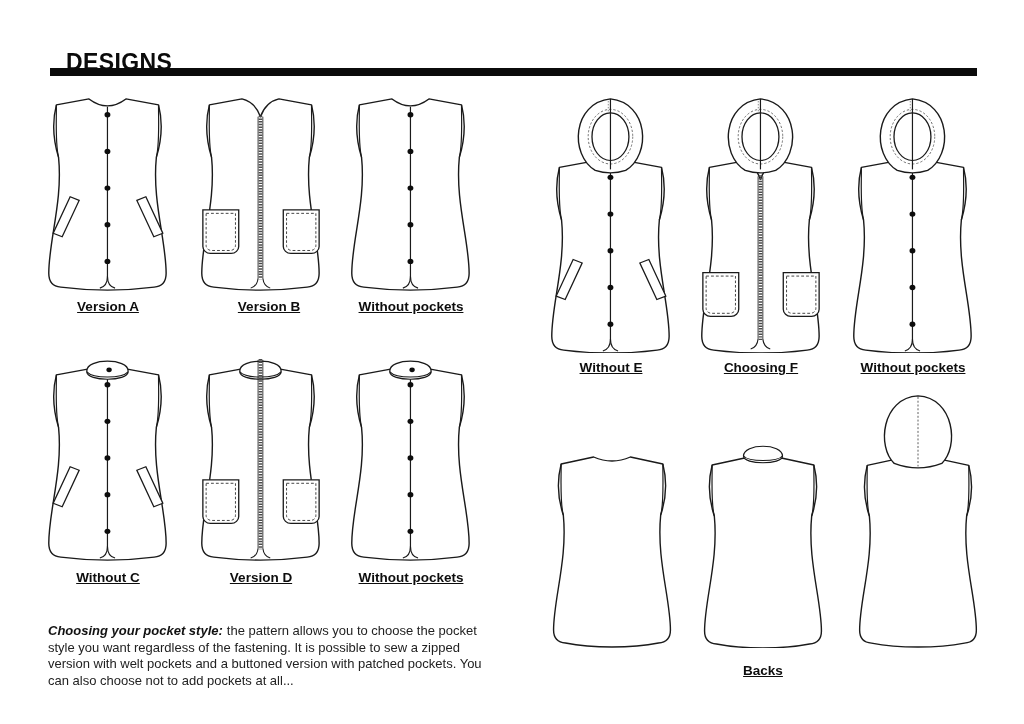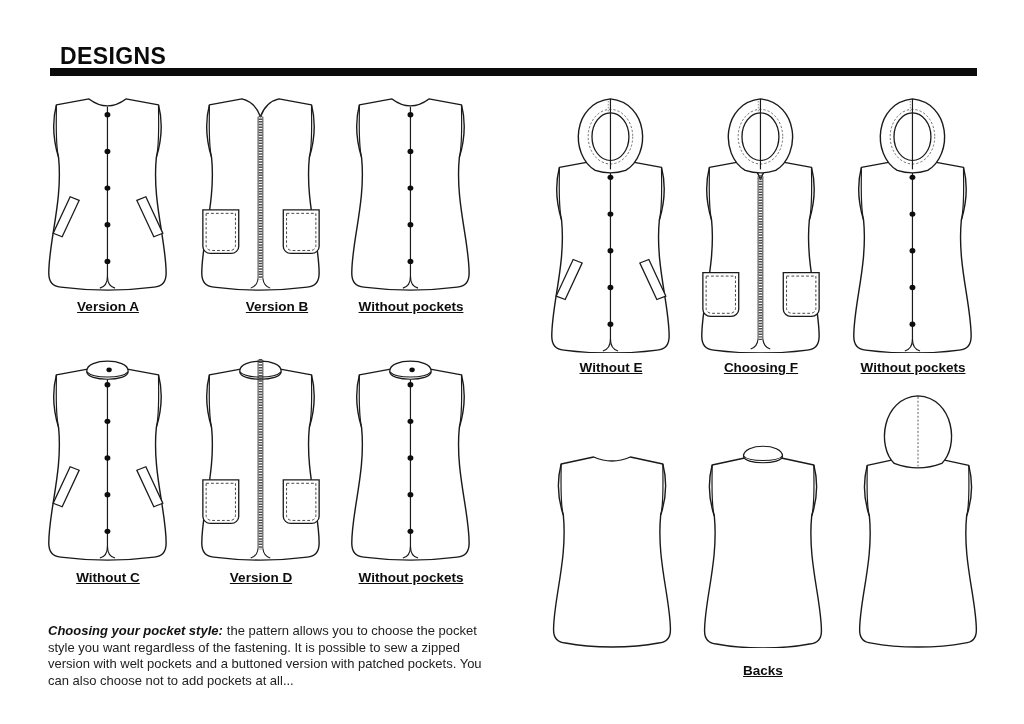--- a/index.html
+++ b/index.html
@@ -1,21 +1,21 @@
 <!DOCTYPE html>
 <html><head>
 <meta charset="utf-8">
 <style>
   html,body{margin:0;padding:0;background:#e8e8e8;}
   .page{
     position:relative;width:1024px;height:724px;background:#ffffff;
     font-family:"Liberation Sans", sans-serif;color:#111;overflow:hidden;
   }
   .title{
-    position:absolute;left:50px;top:33px;margin:10px;
+    position:absolute;left:50px;top:33px;margin:16px;
     font-size:23px;font-weight:700;letter-spacing:.4px;color:#0b0b0b;
   }
   .rule{position:absolute;left:50px;top:68px;width:927px;height:8px;background:#0b0b0b;}
   .fig{position:absolute;}
   .lbl{
     position:absolute;text-align:center;font-size:13.5px;font-weight:700;color:#0d0d0d;text-decoration:underline;
   }
   .note{
     position:absolute;left:48px;top:610px;width:452px;
     font-size:13px;line-height:16.6px;color:#222;
@@ -111,21 +111,21 @@
     <line x1="63" y1="24" x2="63" y2="189" stroke="#4a4a4a" stroke-width="3.4" stroke-dasharray="1.5 1.2"></line>
     <path d="M60.8,188 Q60,196 54,198" fill="none" stroke="#1a1a1a" stroke-width="1"></path>
     <path d="M65.2,188 Q66,196 72,198" fill="none" stroke="#1a1a1a" stroke-width="1"></path>
   </svg>
   <svg class="fig" style="left:342px;top:92px" width="138" height="210" viewBox="0 0 127 212" preserveAspectRatio="none">
     <use href="#shellR"></use>
     <use href="#cfBtn"></use>
   </svg>
 
   <div class="lbl" style="left:39px;top:299px;width:138px">Version A</div>
-  <div class="lbl" style="left:208px;top:299px;width:138px">Version B</div>
+  <div class="lbl" style="left:200px;top:299px;width:138px">Version B</div>
   <div class="lbl" style="left:342px;top:299px;width:138px">Without pockets</div>
 
   <svg class="fig" style="left:39px;top:355px" width="138" height="212" viewBox="0 0 127 214" preserveAspectRatio="none">
     <g transform="translate(0,7)">
       <use href="#shellR"></use>
       <use href="#welts"></use>
       <use href="#cfBtn"></use>
     </g>
     <use href="#collarF"></use>
     <circle cx="64.5" cy="15" r="2.5" fill="#0d0d0d"></circle>

